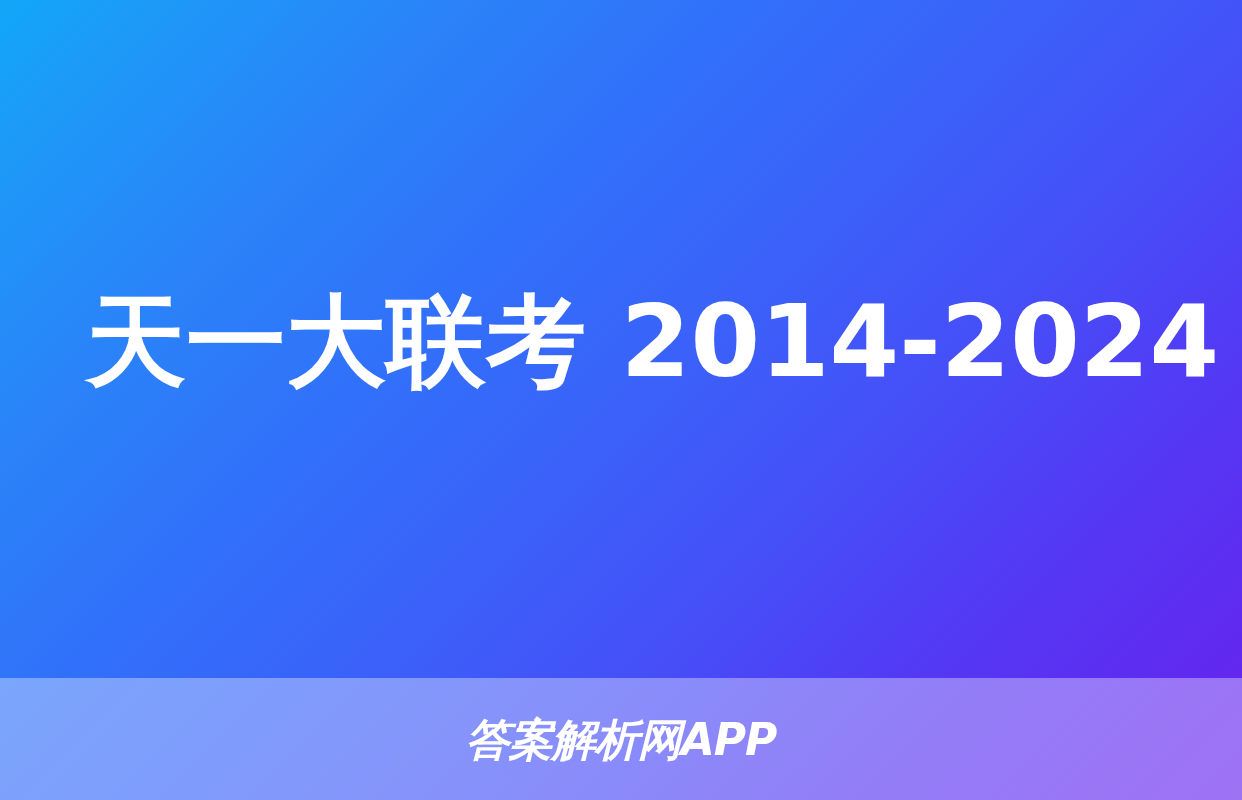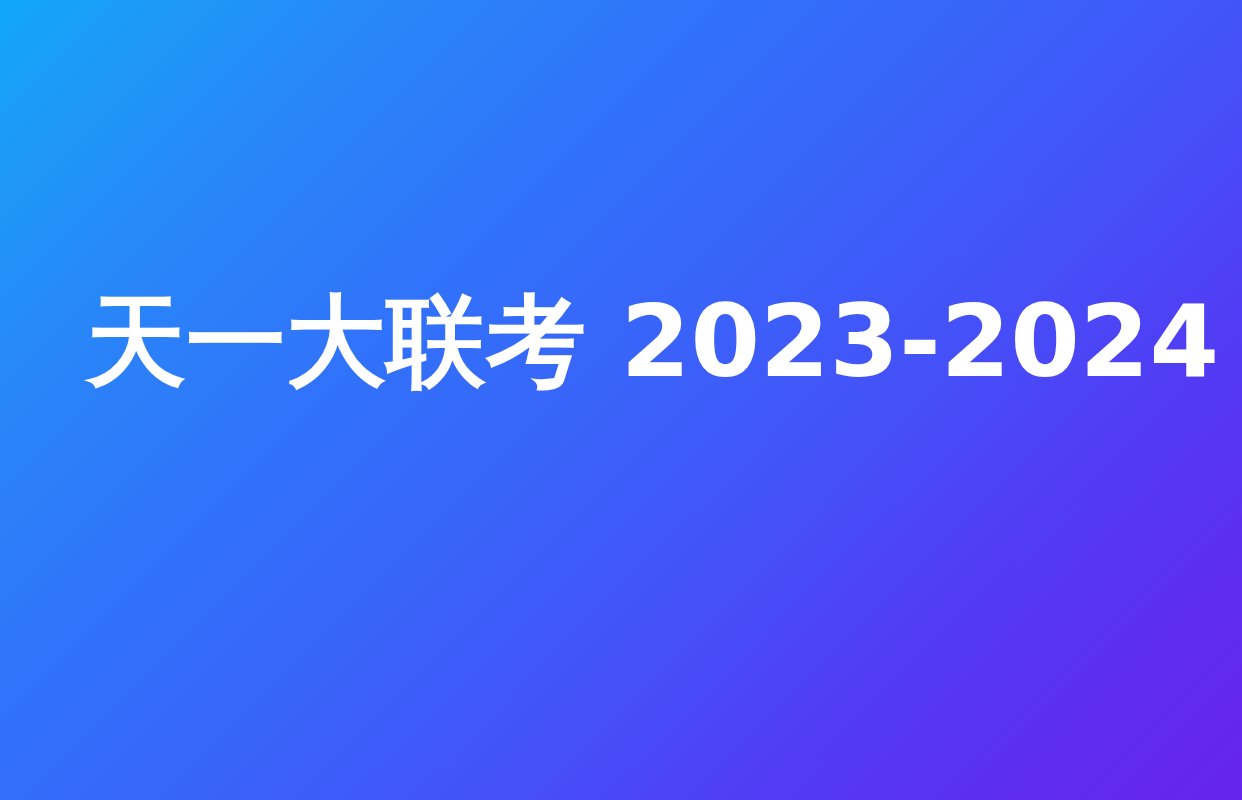--- a/index.html
+++ b/index.html
@@ -86,18 +86,21 @@
     transform: translateY(1px);
   }
 </style>
 </head>
 <body>
 
 <div class="poster">
 
   <div class="hero">
     <div class="title-block">
-      <span class="title-line">天一大联考 2023-2024</span>
+      <span class="title-line">天一大联考 2014-2024</span>
     </div>
   </div>
 
+  <div class="footer-bar">
+    <span class="watermark">答案解析网APP</span>
+  </div>
 
 </div>
 
 </body></html>

